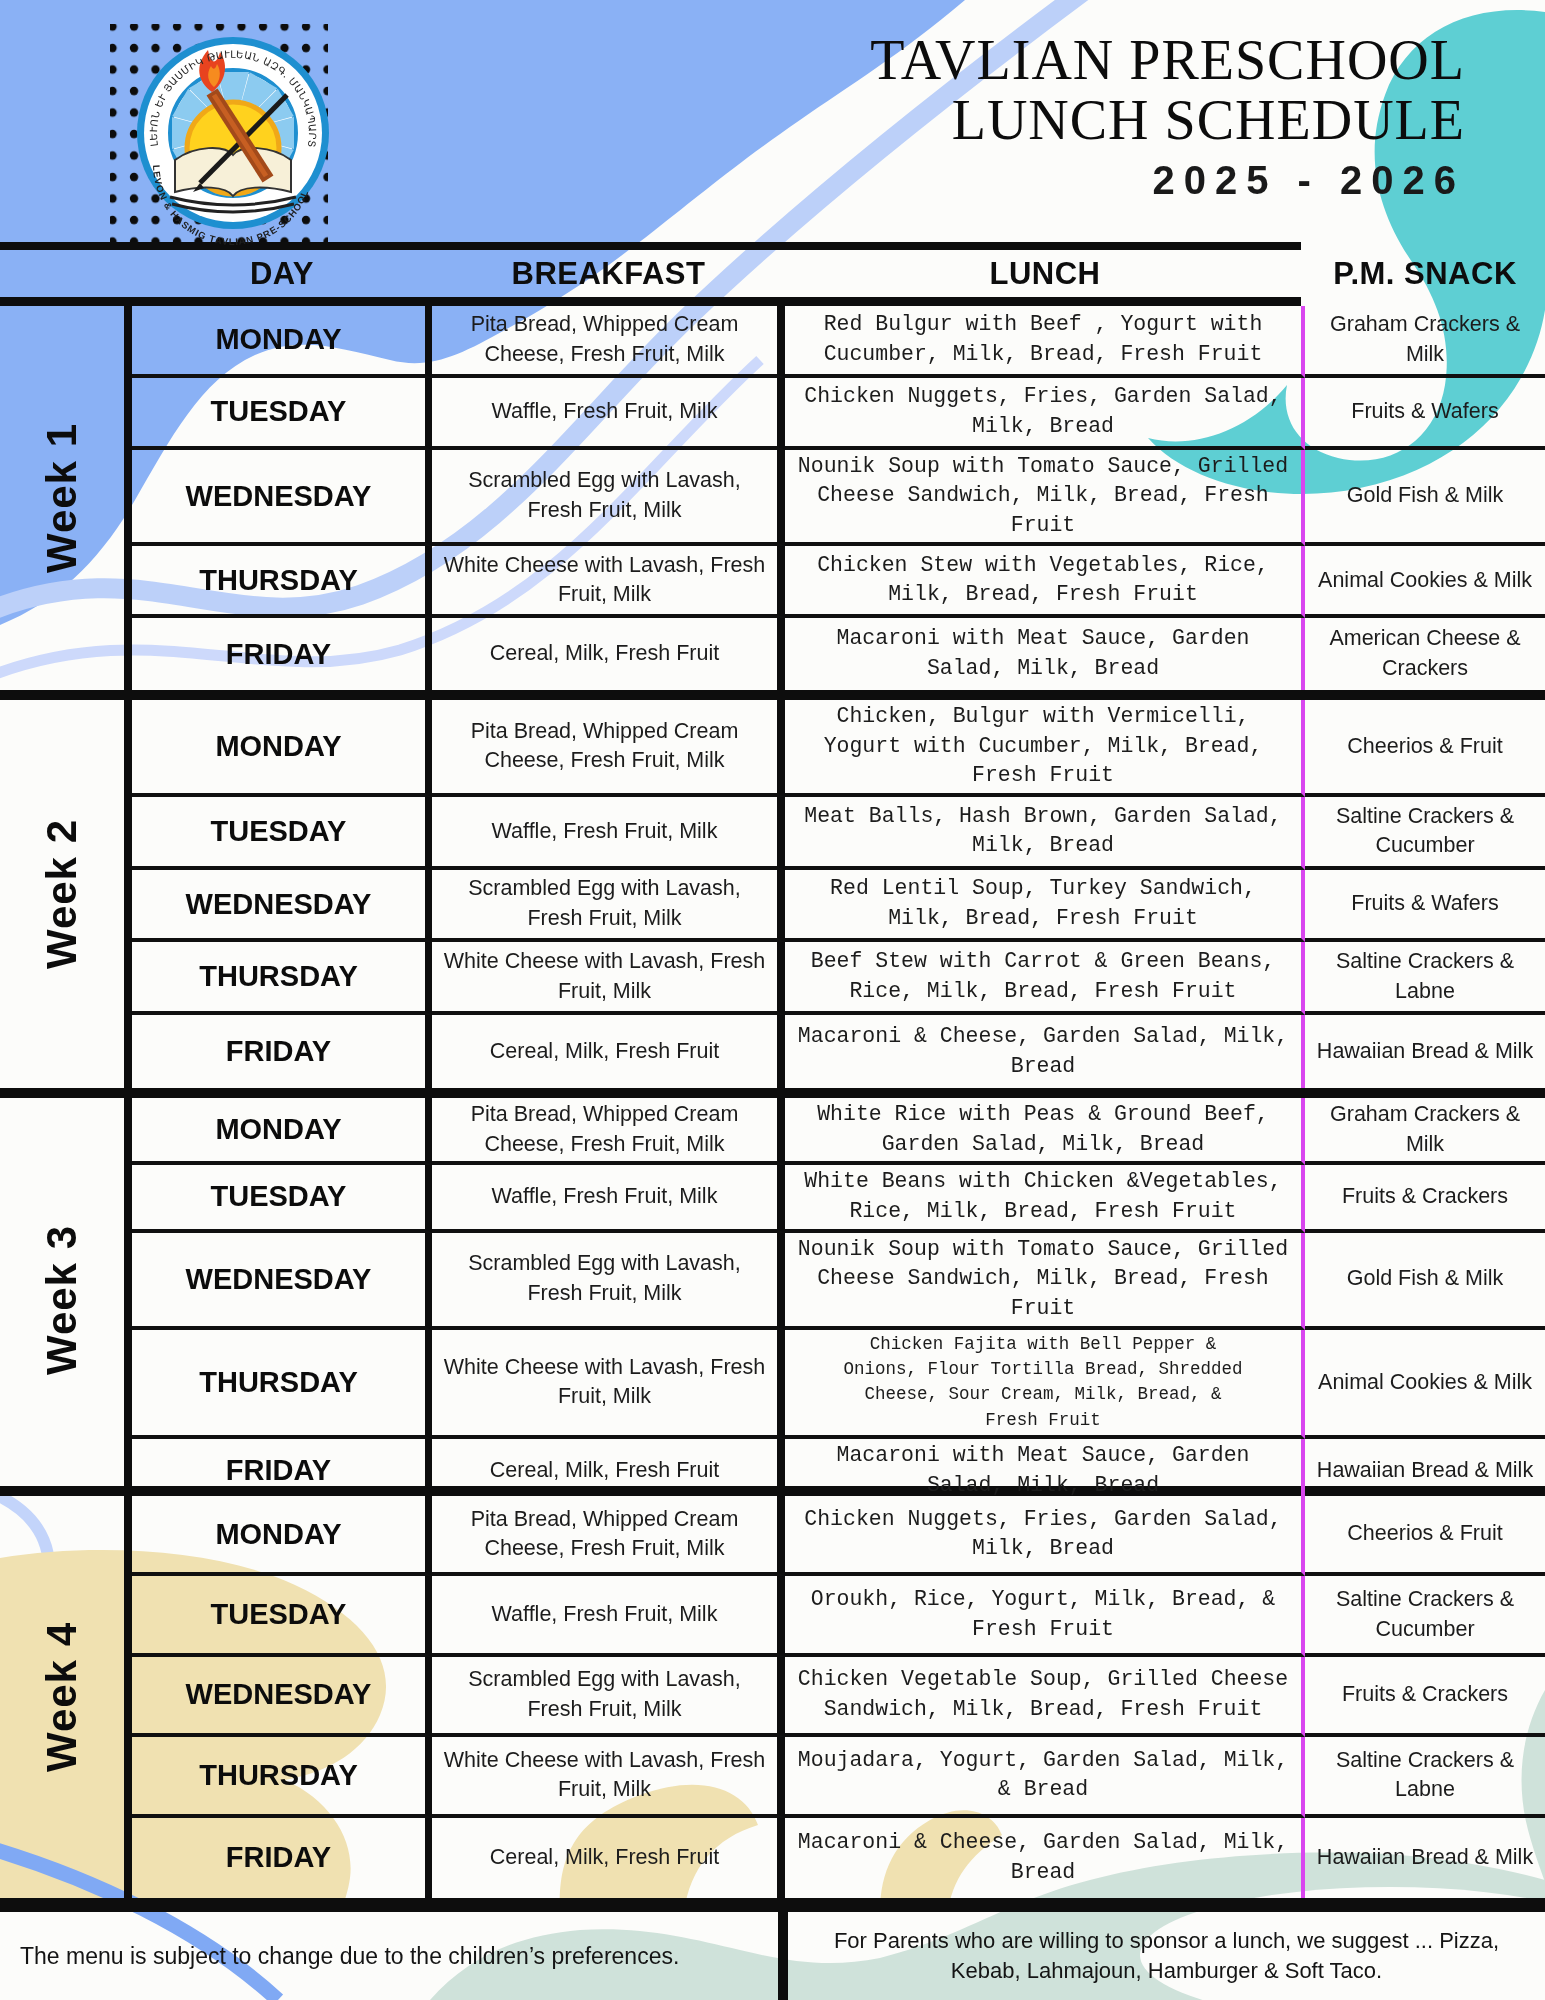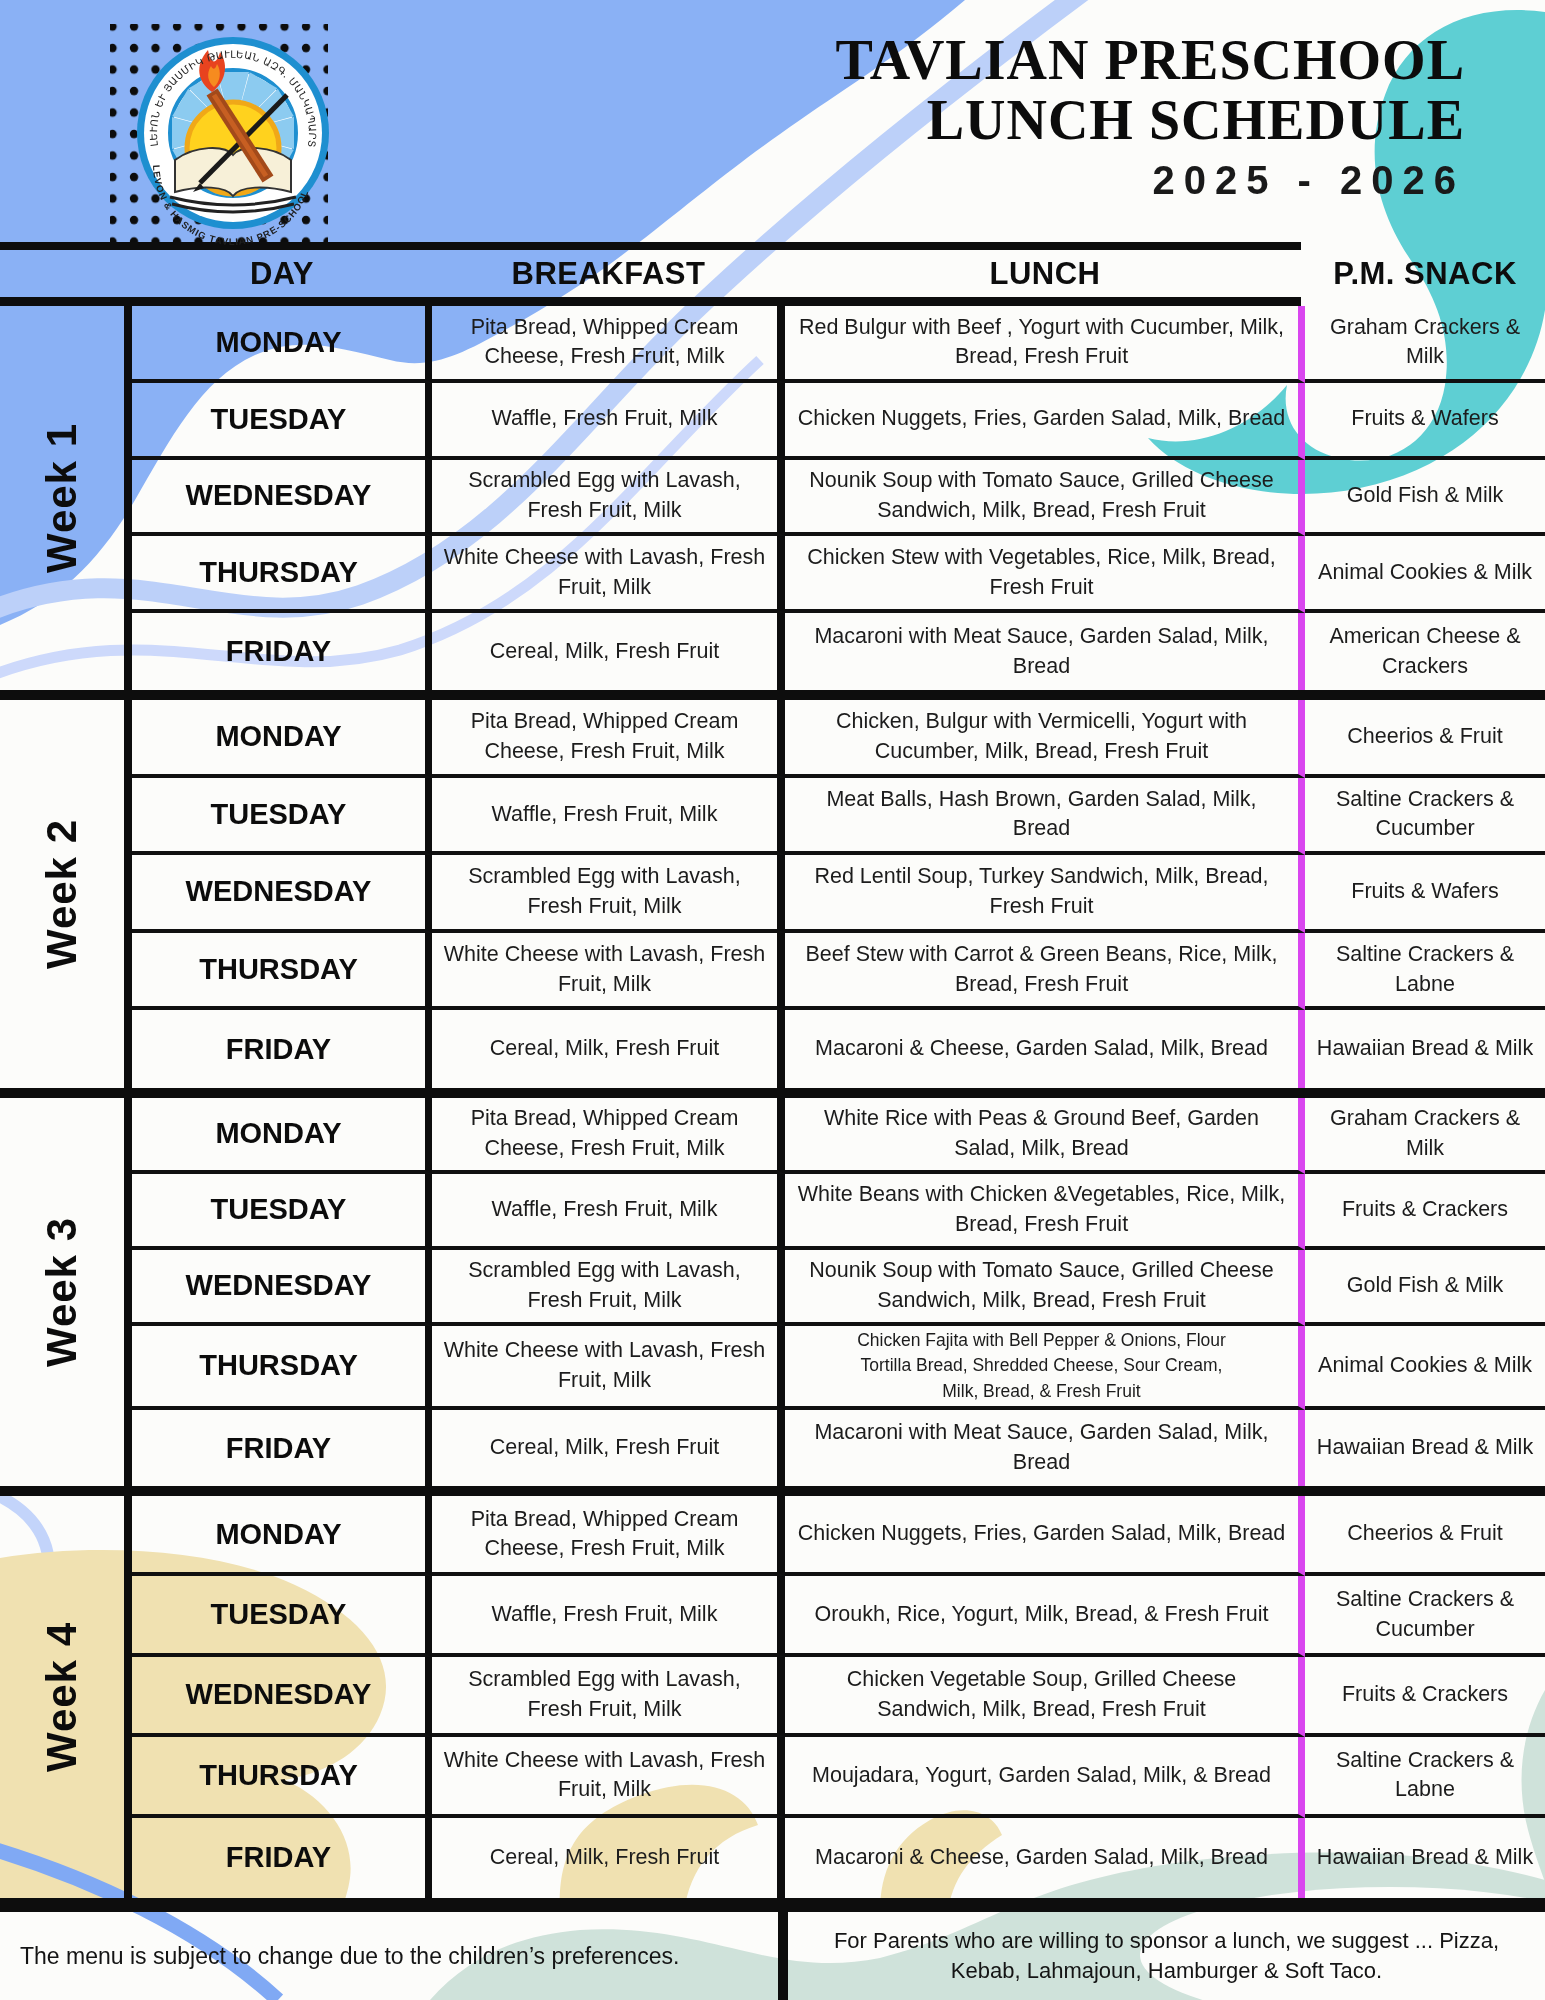--- a/index.html
+++ b/index.html
@@ -4,21 +4,21 @@
 <style>
   html,body{margin:0;padding:0;}
   .page{
     position:relative; width:1545px; height:2000px; overflow:hidden;
     background:#fcfcfa; font-family:"Liberation Sans", sans-serif; color:#111;
   }
   .bg{position:absolute; inset:0; z-index:0;}
   
   .title-block{position:absolute; top:30px; right:80px; z-index:3; text-align:right;}
   .title-line{
-    font-family:"Liberation Serif", serif; font-weight:700; font-size:56px;
+    font-family:"Liberation Serif", serif; font-weight:400; font-size:56px;
     line-height:60px; color:#0c0c0c; letter-spacing:1px; white-space:nowrap;
   }
   .year-line{
     font-family:Liberation Sans, sans-serif; font-weight:700; font-size:40px;
     letter-spacing:9px; color:#1a1a1a; margin-top:8px; white-space:nowrap;
   }
   .logo{position:absolute; left:0; top:0; z-index:3;}
   
   .thead{
     position:absolute; top:242px; left:0; width:1301px; height:64px; z-index:2;
@@ -35,21 +35,21 @@
   .wb1{height:384px;} .wb2{height:388px;} .wb3{height:388px;}
   .wb1,.wb2,.wb3{border-bottom:10px solid #0d0d0d;}
   .wb4{height:402px; border-bottom:14px solid #0d0d0d;}
   .cell{display:flex; align-items:center; justify-content:center; text-align:center;
         box-sizing:border-box; padding:2px 10px;}
   .wk{grid-row:1/6; border-right:8px solid #0d0d0d; padding:0;}
   .wk-text{transform:rotate(-90deg); white-space:nowrap;
            font-size:42px; font-weight:800; letter-spacing:1px; color:#0c0c0c;}
   .day{border-right:7px solid #0d0d0d; font-size:29px; font-weight:800; color:#0c0c0c;}
   .bf{border-right:8px solid #0d0d0d;}
-  .lu{border-right:7px solid #d946ef;}
+  .lu{border-right:4px solid #d946ef;font-family:Liberation Mono, monospace;}
   .meal{font-size:21.5px; line-height:1.38; color:#1c1c1c;}
   .meal.small{font-size:17.5px; line-height:1.45;}
   .narrow{display:inline-block; max-width:400px;}
   .rb{border-bottom:4px solid #101010;}
   
   .footer-left{
     position:absolute; left:0; top:1912px; width:768px; height:88px; z-index:2;
     display:flex; align-items:center; padding-left:20px; box-sizing:border-box;
     font-size:23px; color:#141414; white-space:nowrap;
   }

